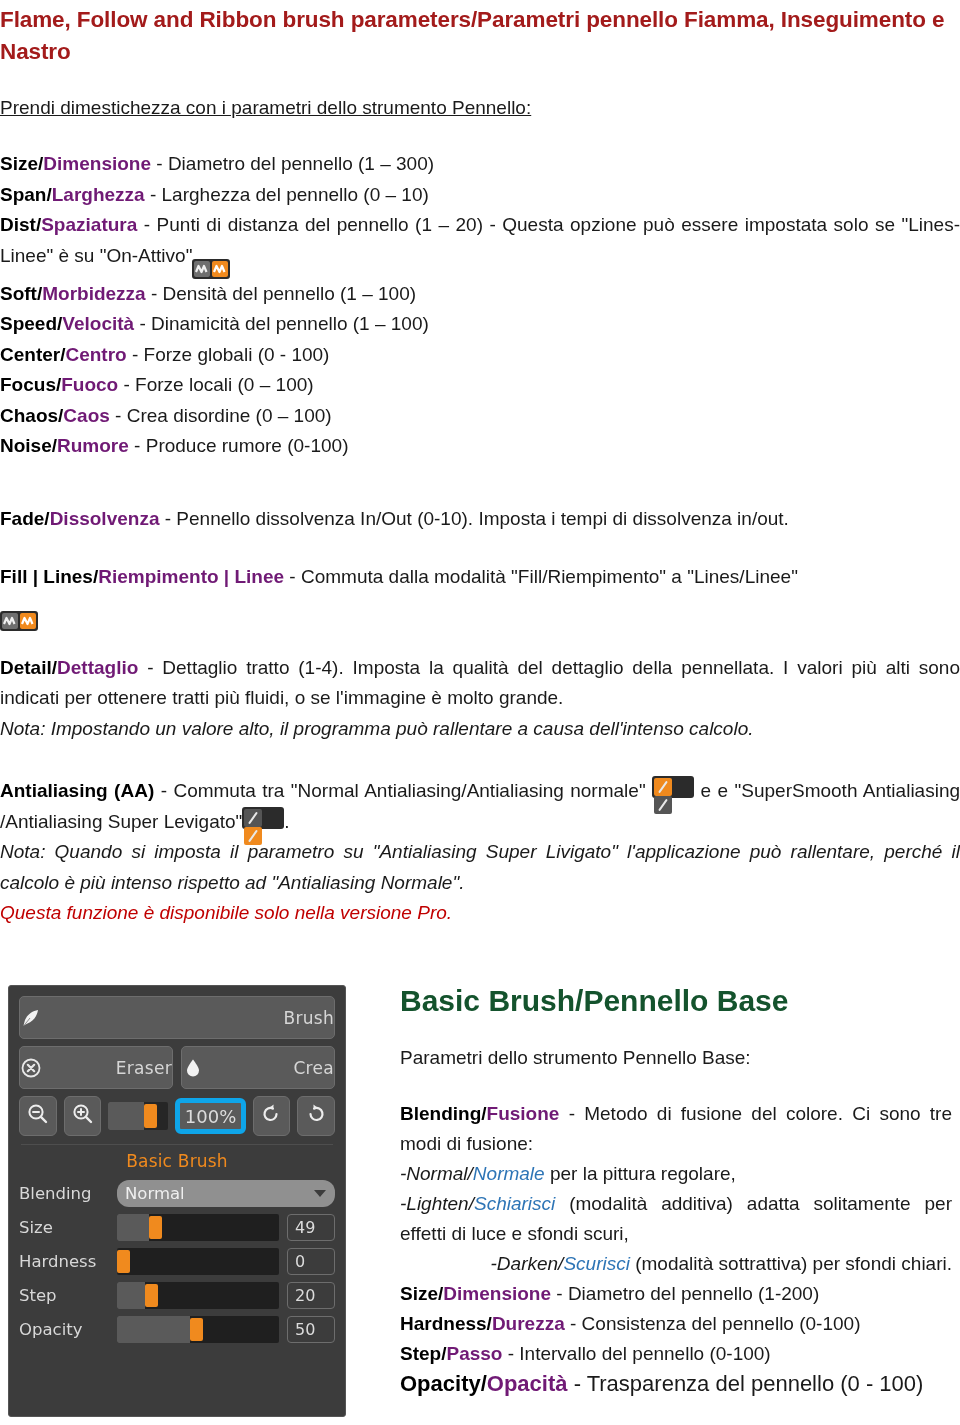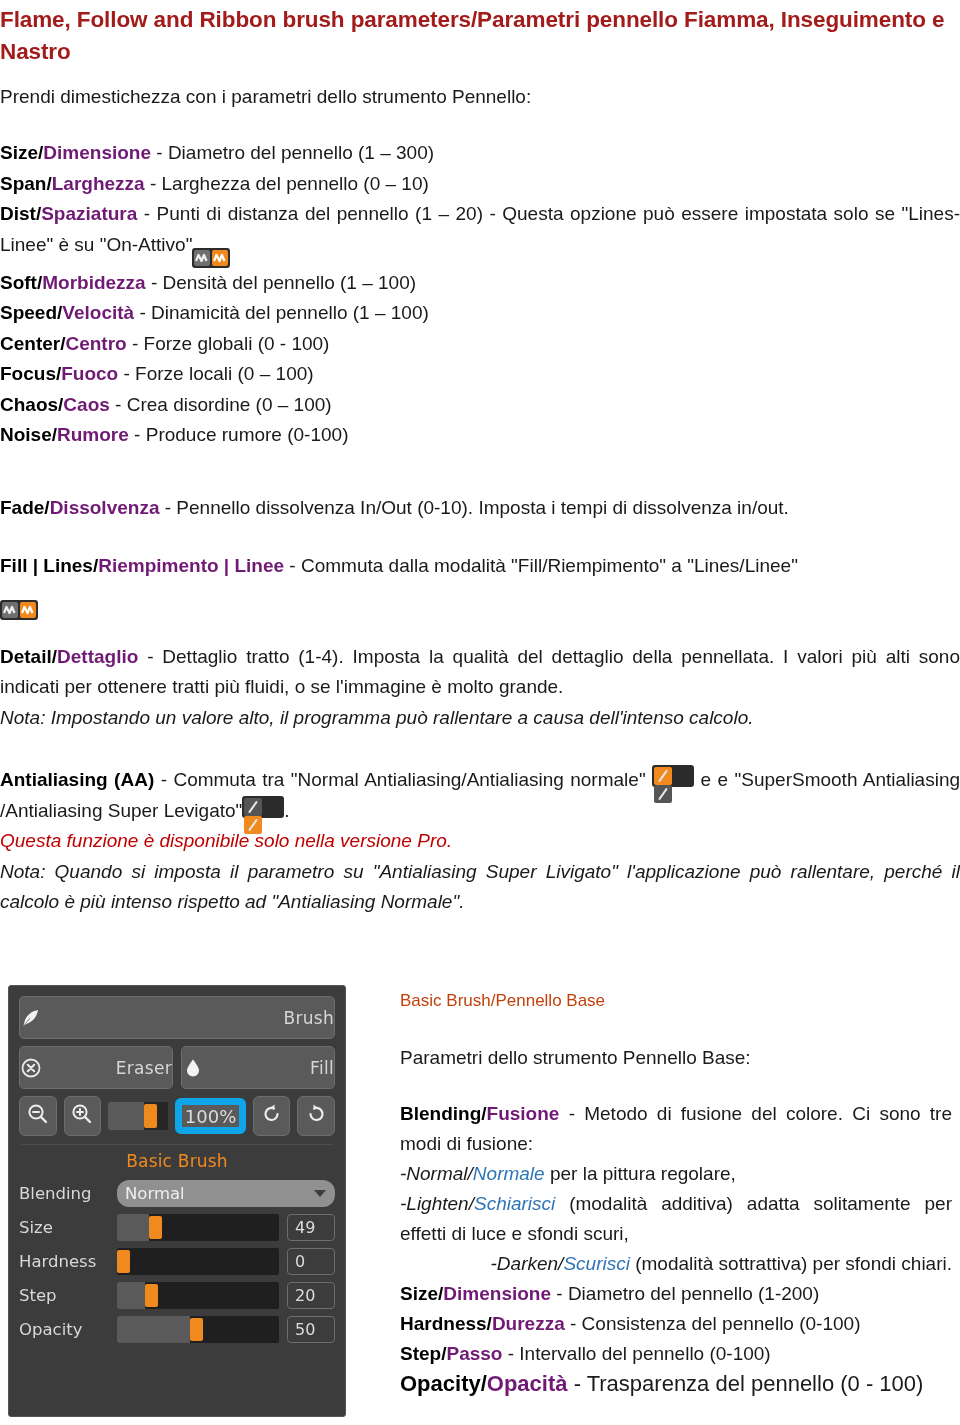--- a/index.html
+++ b/index.html
@@ -18,23 +18,24 @@
     margin: 0;
     padding: 4px 0 0 0;
     font-size: 22.5px;
     line-height: 32px;
     font-weight: bold;
     color: #a31b1b;
     letter-spacing: -0.1px;
   }
 
   .intro {
-    margin-top: 14px;
+    margin-top: 25px;
     font-size: 19px;
     line-height: 30px;
+    text-decoration: underline;
   }
 
   .param-list {
     margin-top: 26px;
   }
   .param-line {
     font-size: 19px;
     line-height: 30.5px;
   }
   .kw { font-weight: bold; color:#000; }
@@ -148,21 +149,21 @@
     width: 64px; height: 28px;
     background:#262626;
     border-radius:2px;
     position:relative;
     overflow:hidden;
   }
   .zoom-track .filled { position:absolute; left:0; top:0; bottom:0; width:36px; background:#5a5a5a; }
   .zoom-track .knob { position:absolute; left:36px; top:2px; width:13px; height:24px; background:#f08a1e; border-radius:2px; }
   .zoom-val {
     width: 74px; height: 36px;
-    background:#5a5a5a; border:7px solid #0ea5e9; border-radius:6px;
+    background:#5a5a5a; border:5px solid #0ea5e9; border-radius:6px;
     color:#dcdcdc; font-size:18px;
     display:flex;align-items:center;justify-content:center;
   }
 
   .divider { height:1px; background:#4e4e4e; margin: 8px 2px 6px 2px; }
 
   .panel-title {
     text-align:center;
     color:#f08a1e;
     font-size: 17px;
@@ -213,23 +214,23 @@
     padding-left:7px;
   }
 
   .right-col {
     position:absolute;
     left: 400px; top: 10px;
     width: 552px;
   }
   h2.sec-title {
     margin:0;
-    font-size: 17px;
-    font-weight:normal;
-    color:#c2410c;
+    font-size: 30px;
+    font-weight:bold;
+    color:#14532d;
     line-height: 32px;
   }
   .right-col .sub {
     margin-top: 26px;
     font-size: 19px;
     line-height: 30px;
   }
   .right-col .blk {
     margin-top: 26px;
     font-size: 19px;
@@ -303,22 +304,22 @@
   </div>
 
   <div class="para" style="margin-top:22px;">
     <span class="kw">Detail/</span><span class="it">Dettaglio</span><span class="rest"> - Dettaglio tratto (1-4). Imposta la qualità del dettaglio della pennellata. I valori più alti sono indicati per ottenere tratti più fluidi, o se l'immagine è molto grande.</span>
   </div>
   <div class="para nojust note-it">Nota: Impostando un valore alto, il programma può rallentare a causa dell'intenso calcolo.</div>
 
   <div class="para" style="margin-top:32px;">
     <span class="kw">Antialiasing (AA)</span><span class="rest"> - Commuta tra "Normal Antialiasing/Antialiasing normale" </span><span class="icon-aa"><span class="half o"><span class="slash"></span></span><span class="half g"><span class="slash"></span></span></span><span class="rest"> e </span><span class="rest"> e "SuperSmooth Antialiasing /Antialiasing Super Levigato"</span><span class="icon-aa"><span class="half g"><span class="slash"></span></span><span class="half o"><span class="slash"></span></span></span><span class="rest">.</span>
   </div>
+  <div class="para note-it">Nota: Quando si imposta il parametro su "Antialiasing Super Livigato" l'applicazione può rallentare, perché il calcolo è più intenso rispetto ad "Antialiasing Normale".</div>
   <div class="para nojust red-it">Questa funzione è disponibile solo nella versione Pro.</div>
-  <div class="para note-it">Nota: Quando si imposta il parametro su "Antialiasing Super Livigato" l'applicazione può rallentare, perché il calcolo è più intenso rispetto ad "Antialiasing Normale".</div>
 
   <div class="bottom">
 
     <div class="panel">
 
       <div class="btn-row">
         <div class="tool-btn">
           <span>
             <svg width="22" height="22" viewBox="0 0 22 22">
                 <path d="M18 3 C12 4 7 8 5 13 L3.5 18.5 L7.5 16.5 C13 14.5 17 9.5 18 3 Z" fill="#f2f2f2"></path>
@@ -338,21 +339,21 @@
               </svg>
           </span>
           <span>Eraser</span>
         </div>
         <div class="tool-btn">
           <span>
             <svg width="22" height="22" viewBox="0 0 22 22">
                 <path d="M11 2.5 C11 2.5 5 10 5 13.6 A6 6 0 0 0 17 13.6 C17 10 11 2.5 11 2.5 Z" fill="#f2f2f2"></path>
               </svg>
           </span>
-          <span>Fill</span>
+          <span>Crea</span>
         </div>
       </div>
 
       <div class="zoom-row">
         <div class="sq-btn">
           <span>
             <svg width="24" height="24" viewBox="0 0 24 24">
                 <circle cx="10" cy="10" r="6.6" fill="none" stroke="#ededed" stroke-width="2"></circle>
                 <path d="M14.9 14.9 L20 20" stroke="#ededed" stroke-width="2.4" stroke-linecap="round"></path>
                 <path d="M7 10 L13 10" stroke="#ededed" stroke-width="2" stroke-linecap="round"></path>

